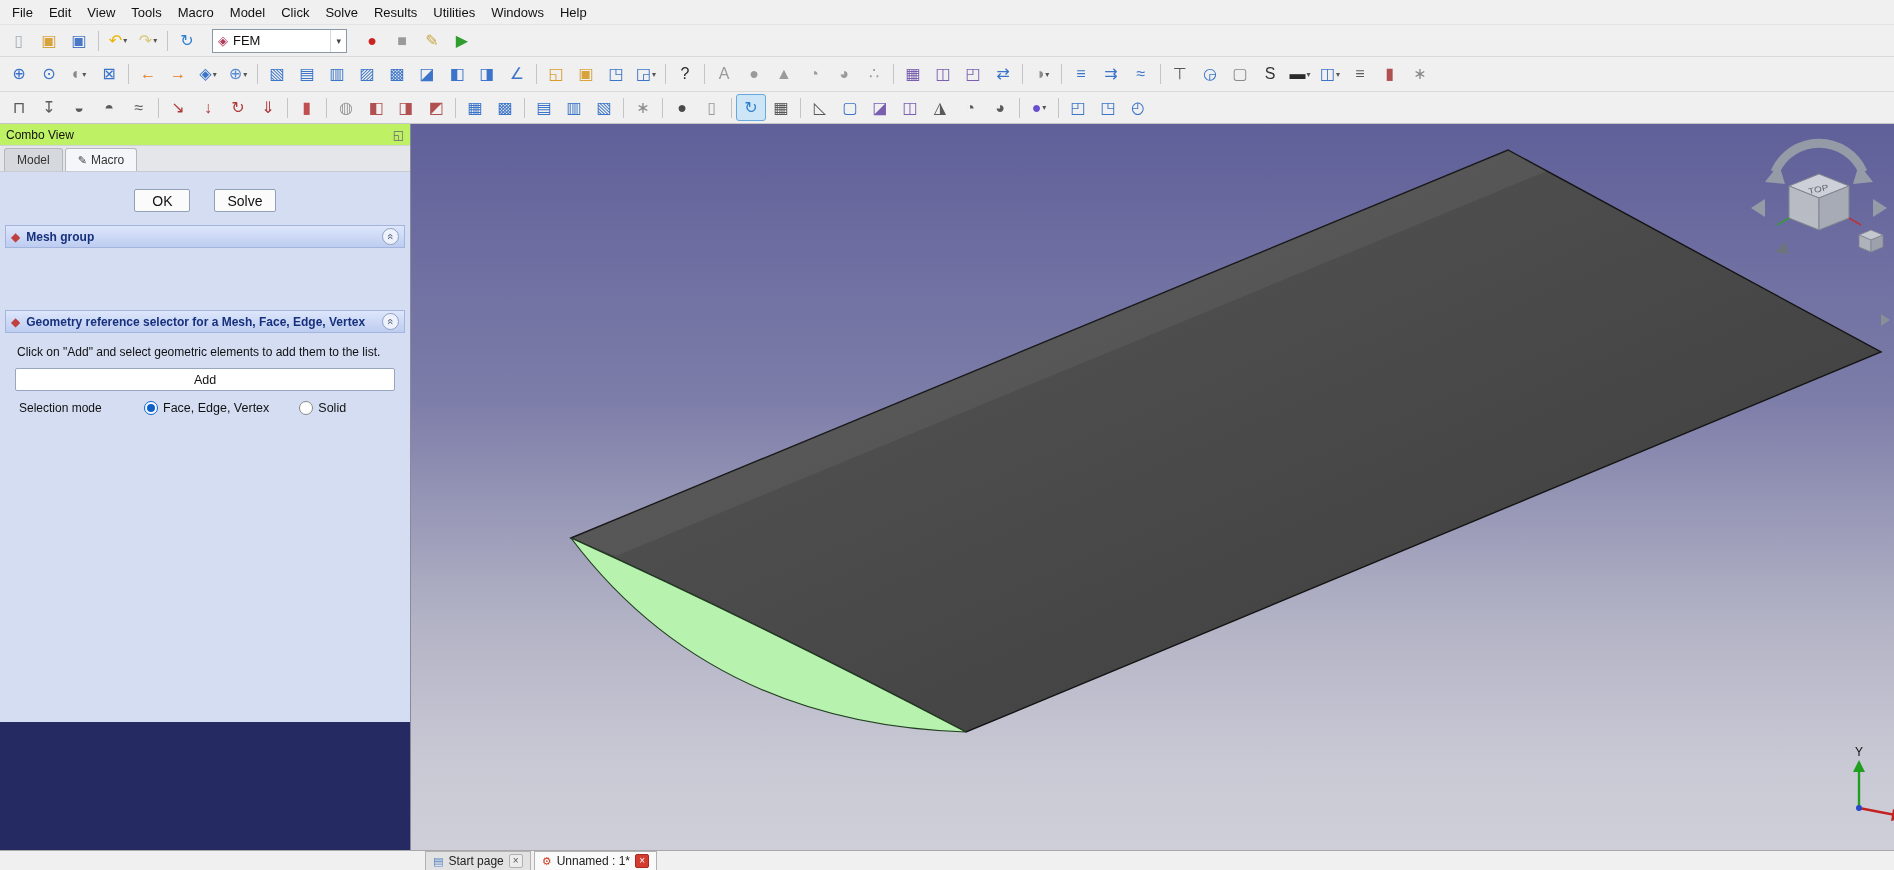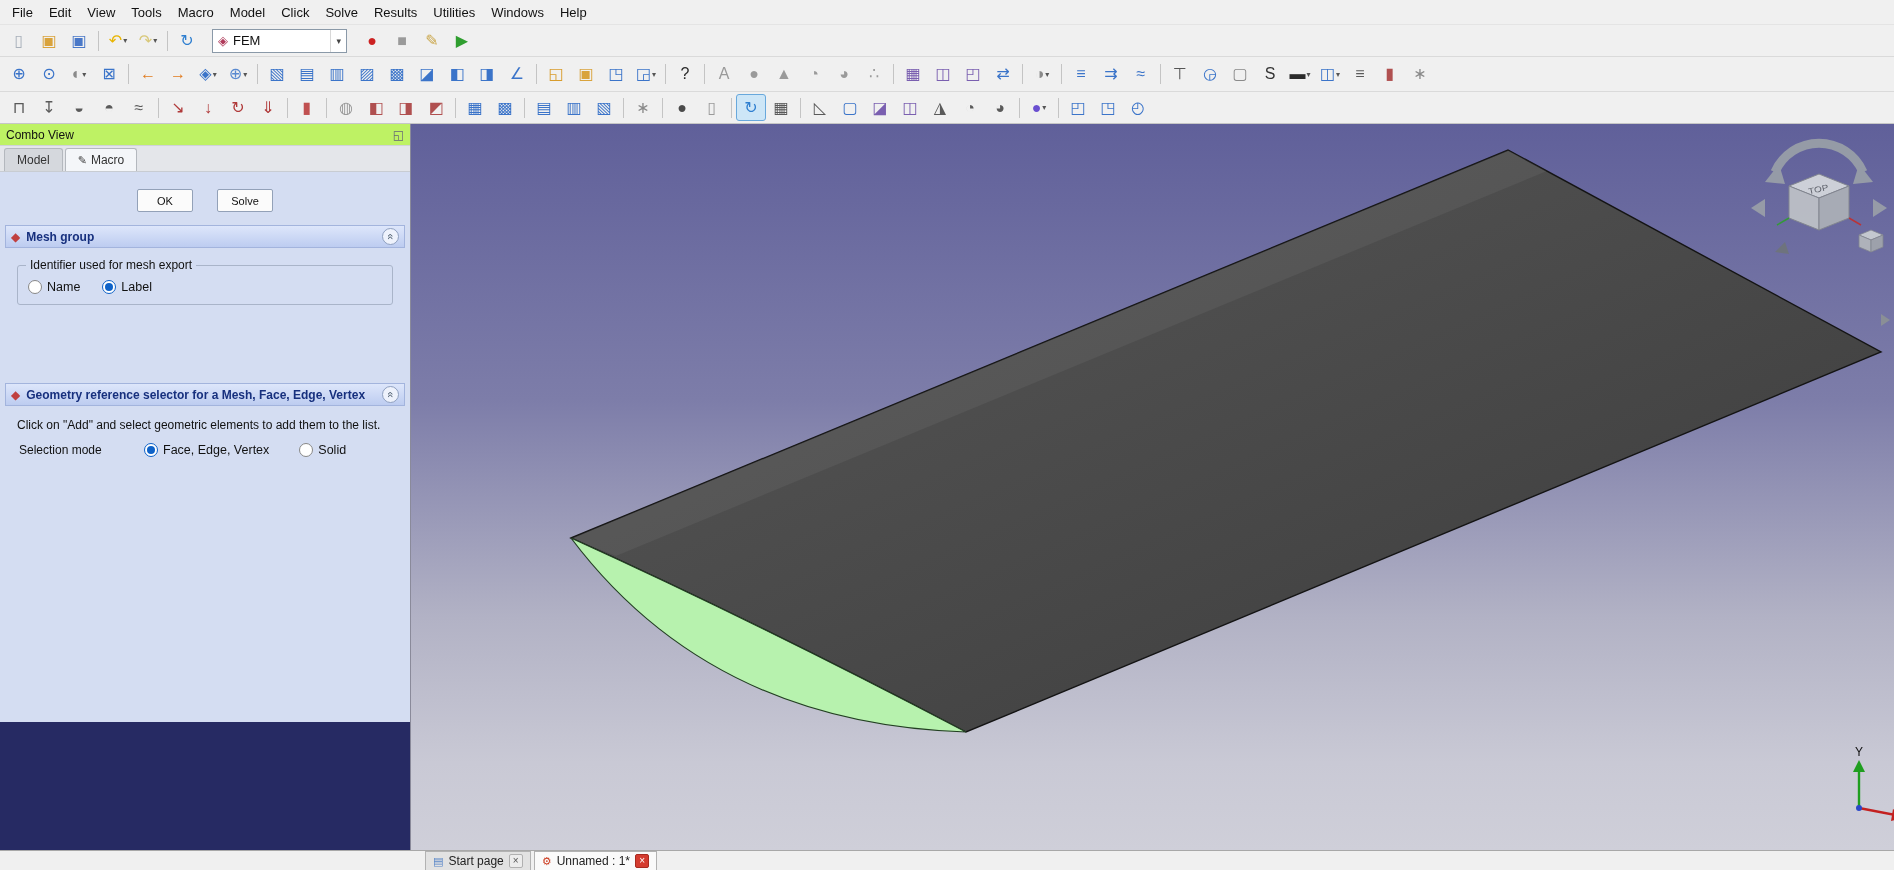--- a/index.html
+++ b/index.html
@@ -33,21 +33,21 @@
   .left-panel { width:411px; display:flex; flex-direction:column; background:#262a63; border-right:1px solid #8a8a9a; }
   .cv-header { height:22px; background:#bef264; border-bottom:1px solid #cfd3d8; display:flex; align-items:center; padding:0 6px; font-size:12px; }
   .cv-dock { margin-left:auto; color:#667; font-size:12px; }
   .cv-tabs { height:26px; background:#e4e6ea; display:flex; align-items:flex-end; padding-left:4px; gap:2px; border-bottom:1px solid #c8ccd2; }
   .cv-tab { height:23px; display:flex; align-items:center; gap:4px; padding:0 12px; font-size:12px; background:#d5d8dd; border:1px solid #b4b8be; border-bottom:none; border-radius:3px 3px 0 0; color:#333; }
   .cv-tab.active { background:#f4f6f9; }
   .cvt-icon { font-size:11px; color:#444; }
 
   .task-area { height:550px; background:#d4ddf2; overflow:hidden; }
   .btn-row { display:flex; justify-content:center; gap:24px; padding:17px 0 13px; }
-  .btn { min-width:56px; height:23px; background:#fbfbfb; border:1px solid #93a1b8; border-radius:2px; font-size:11px; display:flex; align-items:center; justify-content:center; padding:0 12px; }
+  .btn { min-width:56px; height:23px; background:#fbfbfb; border:1px solid #93a1b8; border-radius:2px; font-size:14px; display:flex; align-items:center; justify-content:center; padding:0 12px; }
 
   .section { margin:0 5px; }
   .section-header { height:23px; display:flex; align-items:center; gap:6px; padding:0 5px; background:linear-gradient(#dde6fb,#bdccf0); border:1px solid #a3b4dd; }
   .section-icon { font-size:12px; color:#c04040; }
   .section-title { font-weight:bold; color:#17307e; font-size:12px; white-space:nowrap; }
   .collapse-btn { margin-left:auto; width:17px; height:17px; border:1px solid #8fa0c0; border-radius:50%; background:#eef2fc; display:flex; align-items:center; justify-content:center; }
   .collapse-btn span { display:inline-block; transform:rotate(90deg); font-size:11px; color:#456; line-height:1; }
 
   .mesh-body { padding:10px 12px 16px; }
   .groupbox { position:relative; border:1px solid #a9b4c9; border-radius:3px; padding:14px 10px 10px; margin-top:7px; }
@@ -613,55 +613,36 @@
           <div class="btn">Solve</div>
         </div>
 
         <div class="section">
           <div class="section-header">
             <span class="section-icon">◆</span>
             <span class="section-title">Mesh group</span>
             <span class="collapse-btn">
               <span>«</span>
             </span>
-          </div>
-          <div class="mesh-body">
-            <div class="groupbox">
-              <span class="groupbox-legend">Identifier used for mesh export</span>
-              <div class="radio-row">
-
-                  <label class="radio">
-                    <span class="rb"></span>
-                    <span>Name</span>
-                  </label>
-
-                  <label class="radio">
-                    <span class="rb on">
-                      <span class="dot"></span>
-                    </span>
-                    <span>Label</span>
-                  </label>
-
-              </div>
-            </div>
           </div>
         </div>
 
         <div class="section geometry-section">
           <div class="section-header">
             <span class="section-icon">◆</span>
             <span class="section-title">Geometry reference selector for a Mesh, Face, Edge, Vertex</span>
             <span class="collapse-btn">
               <span>«</span>
             </span>
           </div>
           <div class="geo-body">
             <div class="instructions">
               <div>Click on "Add" and select geometric elements to add them to the list.</div>
             </div>
+            <div class="add-btn">Add</div>
             <div class="selection-row">
               <span class="selection-label">Selection mode</span>
               <div class="radio-row sel">
 
                   <label class="radio">
                     <span class="rb on">
                       <span class="dot"></span>
                     </span>
                     <span>Face, Edge, Vertex</span>
                   </label>

